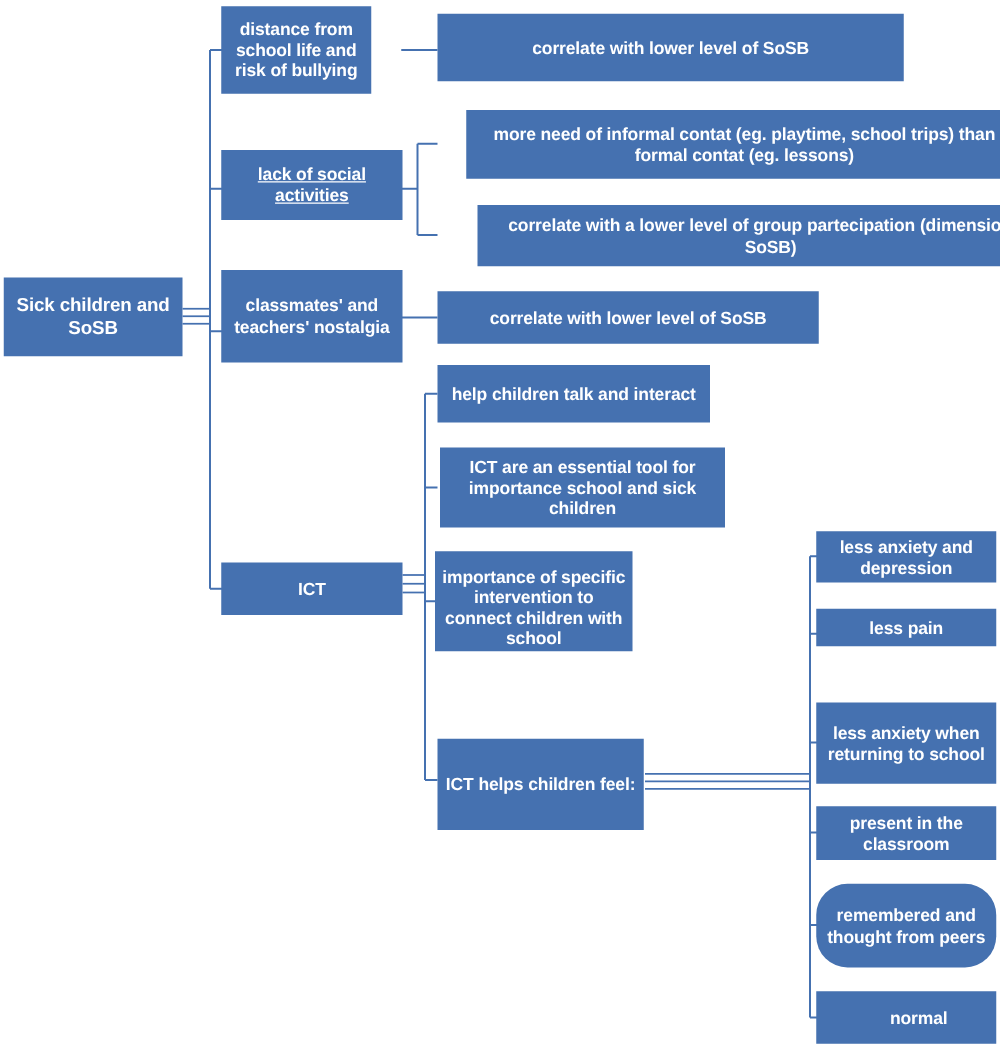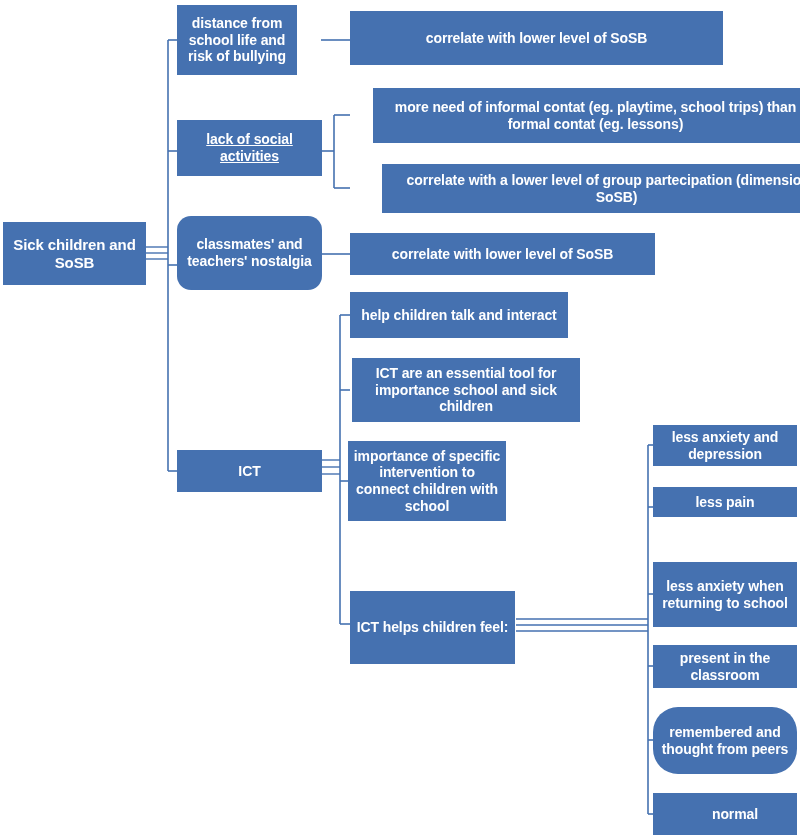--- a/index.html
+++ b/index.html
@@ -100,21 +100,21 @@
   </div>
 
   <div class="node" style="left:177px;top:5px;width:120px;height:70px;font-size:14px;">
     <span>distance from school life and risk of bullying</span>
   </div>
 
   <div class="node" style="left:177px;top:120px;width:145px;height:56px;font-size:14px;text-decoration:underline;">
     <span>lack of social activities</span>
   </div>
 
-  <div class="node" style="left:177px;top:216px;width:145px;height:74px;font-size:14px;border-radius:14px;">
+  <div class="node" style="left:177px;top:216px;width:145px;height:74px;font-size:14px;">
     <span>classmates' and teachers' nostalgia</span>
   </div>
 
   <div class="node" style="left:177px;top:450px;width:145px;height:42px;font-size:14px;">
     <span>ICT</span>
   </div>
 
   <div class="node" style="left:350px;top:11px;width:373px;height:54px;font-size:14px;">
     <span>correlate with lower level of SoSB</span>
   </div>
@@ -132,21 +132,21 @@
   </div>
 
   <div class="node" style="left:350px;top:292px;width:218px;height:46px;font-size:14px;">
     <span>help children talk and interact</span>
   </div>
 
   <div class="node" style="left:352px;top:358px;width:228px;height:64px;font-size:14px;">
     <span>ICT are an essential tool for importance school and sick children</span>
   </div>
 
-  <div class="node" style="left:348px;top:441px;width:158px;height:80px;font-size:14px;">
+  <div class="node" style="left:348px;top:441px;width:158px;height:80px;font-size:14px;align-items:flex-end;">
     <span>importance of specific intervention to connect children with school</span>
   </div>
 
   <div class="node" style="left:350px;top:591px;width:165px;height:73px;font-size:14px;">
     <span>ICT helps children feel:</span>
   </div>
 
   <div class="node" style="left:653px;top:425px;width:144px;height:41px;font-size:14px;">
     <span>less anxiety and depression</span>
   </div>

